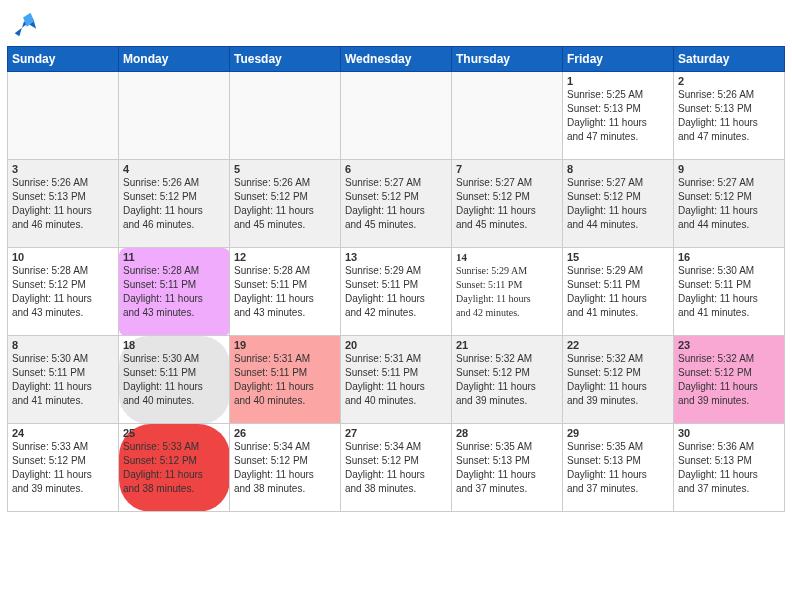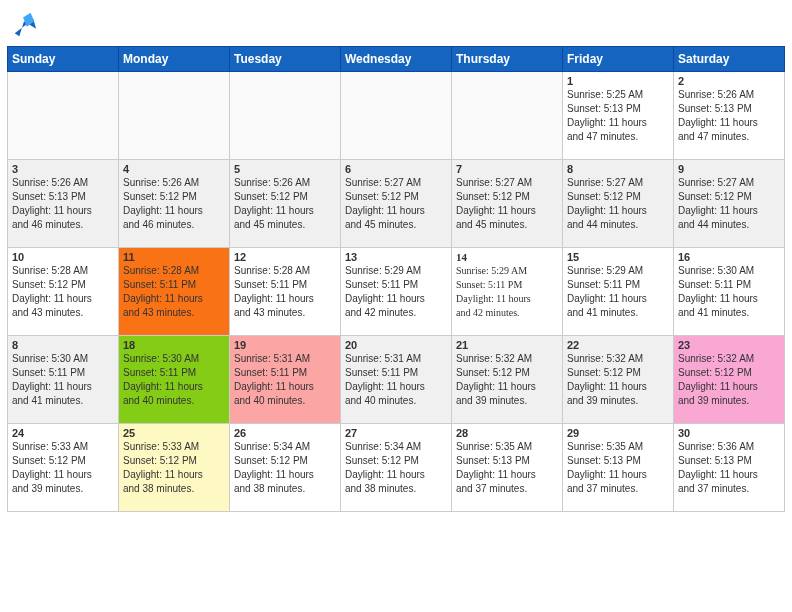--- a/index.html
+++ b/index.html
@@ -175,21 +175,21 @@
           <td style="background: rgb(240, 240, 240);">
             <span class="day-num">9</span>
             <div class="day-info">Sunrise: 5:27 AM<br>Sunset: 5:12 PM<br>Daylight: 11 hours<br>and 44 minutes.</div>
           </td>
         </tr>
         <tr>
           <td style="background: rgb(255, 255, 255);">
             <span class="day-num">10</span>
             <div class="day-info">Sunrise: 5:28 AM<br>Sunset: 5:12 PM<br>Daylight: 11 hours<br>and 43 minutes.</div>
           </td>
-          <td style="background: #f97316;">
+          <td style="background: #f0abfc; border-radius: 7px;">
             <span class="day-num">11</span>
             <div class="day-info">Sunrise: 5:28 AM<br>Sunset: 5:11 PM<br>Daylight: 11 hours<br>and 43 minutes.</div>
           </td>
           <td style="background: rgb(255, 255, 255); margin-top: 25px;">
             <span class="day-num">12</span>
             <div class="day-info">Sunrise: 5:28 AM<br>Sunset: 5:11 PM<br>Daylight: 11 hours<br>and 43 minutes.</div>
           </td>
           <td style="background: rgb(255, 255, 255);">
             <span class="day-num">13</span>
             <div class="day-info">Sunrise: 5:29 AM<br>Sunset: 5:11 PM<br>Daylight: 11 hours<br>and 42 minutes.</div>
@@ -205,21 +205,21 @@
           <td style="background: rgb(255, 255, 255);">
             <span class="day-num">16</span>
             <div class="day-info">Sunrise: 5:30 AM<br>Sunset: 5:11 PM<br>Daylight: 11 hours<br>and 41 minutes.</div>
           </td>
         </tr>
         <tr>
           <td style="background: rgb(240, 240, 240);">
             <span class="day-num">8</span>
             <div class="day-info">Sunrise: 5:30 AM<br>Sunset: 5:11 PM<br>Daylight: 11 hours<br>and 41 minutes.</div>
           </td>
-          <td style="background: #84cc16;">
+          <td style="background: #e5e5e5; border-radius: 29px;">
             <span class="day-num">18</span>
             <div class="day-info">Sunrise: 5:30 AM<br>Sunset: 5:11 PM<br>Daylight: 11 hours<br>and 40 minutes.</div>
           </td>
           <td style="background: #fca5a5;">
             <span class="day-num">19</span>
             <div class="day-info">Sunrise: 5:31 AM<br>Sunset: 5:11 PM<br>Daylight: 11 hours<br>and 40 minutes.</div>
           </td>
           <td style="background: rgb(240, 240, 240);">
             <span class="day-num">20</span>
             <div class="day-info">Sunrise: 5:31 AM<br>Sunset: 5:11 PM<br>Daylight: 11 hours<br>and 40 minutes.</div>
@@ -235,21 +235,21 @@
           <td style="background: #f9a8d4;">
             <span class="day-num">23</span>
             <div class="day-info">Sunrise: 5:32 AM<br>Sunset: 5:12 PM<br>Daylight: 11 hours<br>and 39 minutes.</div>
           </td>
         </tr>
         <tr>
           <td style="background: rgb(255, 255, 255);">
             <span class="day-num">24</span>
             <div class="day-info">Sunrise: 5:33 AM<br>Sunset: 5:12 PM<br>Daylight: 11 hours<br>and 39 minutes.</div>
           </td>
-          <td style="background: #fef9c3;">
+          <td style="background: #ef4444; border-radius: 32px;">
             <span class="day-num">25</span>
             <div class="day-info">Sunrise: 5:33 AM<br>Sunset: 5:12 PM<br>Daylight: 11 hours<br>and 38 minutes.</div>
           </td>
           <td style="background: rgb(255, 255, 255);">
             <span class="day-num">26</span>
             <div class="day-info">Sunrise: 5:34 AM<br>Sunset: 5:12 PM<br>Daylight: 11 hours<br>and 38 minutes.</div>
           </td>
           <td style="background: rgb(255, 255, 255);">
             <span class="day-num">27</span>
             <div class="day-info">Sunrise: 5:34 AM<br>Sunset: 5:12 PM<br>Daylight: 11 hours<br>and 38 minutes.</div>

